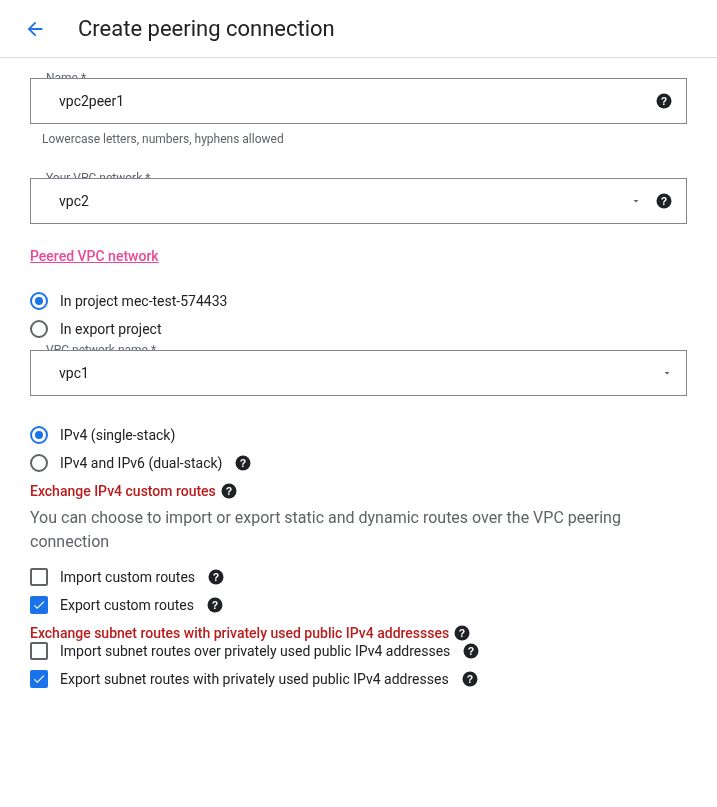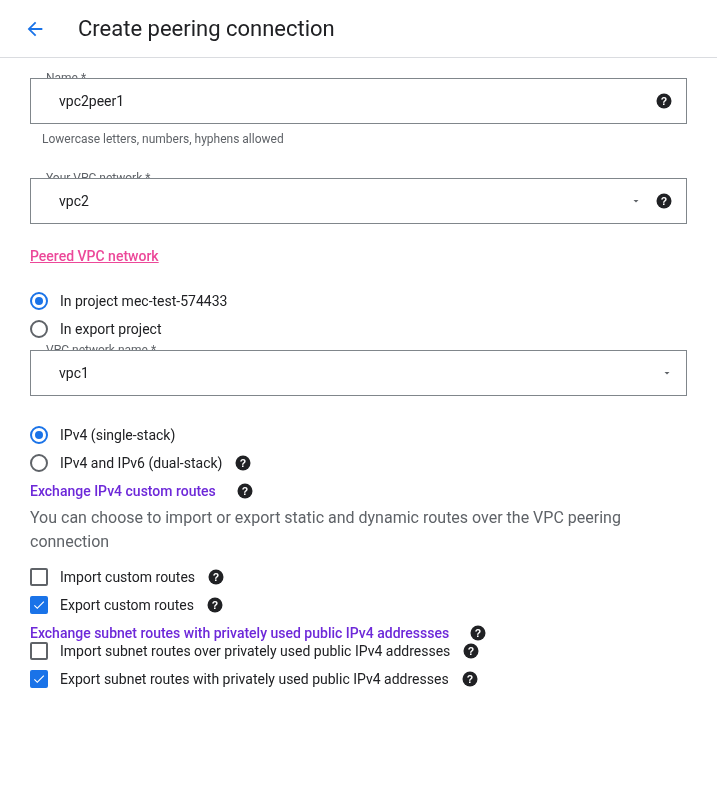--- a/index.html
+++ b/index.html
@@ -67,21 +67,21 @@
     }
     .radio-circle.checked { border-color: #1a73e8; }
     .radio-dot { width: 8px; height: 8px; background:#1a73e8; border-radius:50%; }
     .checkbox {
       width: 18px; height: 18px; border: 2px solid #5f6368; border-radius: 2px;
       display:flex; align-items:center; justify-content:center; cursor:pointer;
       flex-shrink:0;
     }
     .checkbox.checked { background:#1a73e8; border-color:#1a73e8; }
     .check-label, .radio-label { font-size: 14px; color:#202124; }
-    .subsection-title { font-size: 14px; font-weight: 500; color:#6d28d9; margin-top: 8px; display:flex; align-items:center; gap:20px; }
+    .subsection-title { font-size: 14px; font-weight: 500; color:#b91c1c; margin-top: 8px; display:flex; align-items:center; gap:4px; }
     .subsection-desc { font-size: 16px; color:#5f6368; margin-top: 6px; margin-bottom: 14px; line-height:1.5; }
     .help-icon { display:inline-flex; cursor:pointer; }
     .spacer-30 { height: 22px; }
     .mt-12 { margin-top: 12px; }
     svg { display:block; }
   </style>
 </head>
 <body>
 
 <div class="header">

